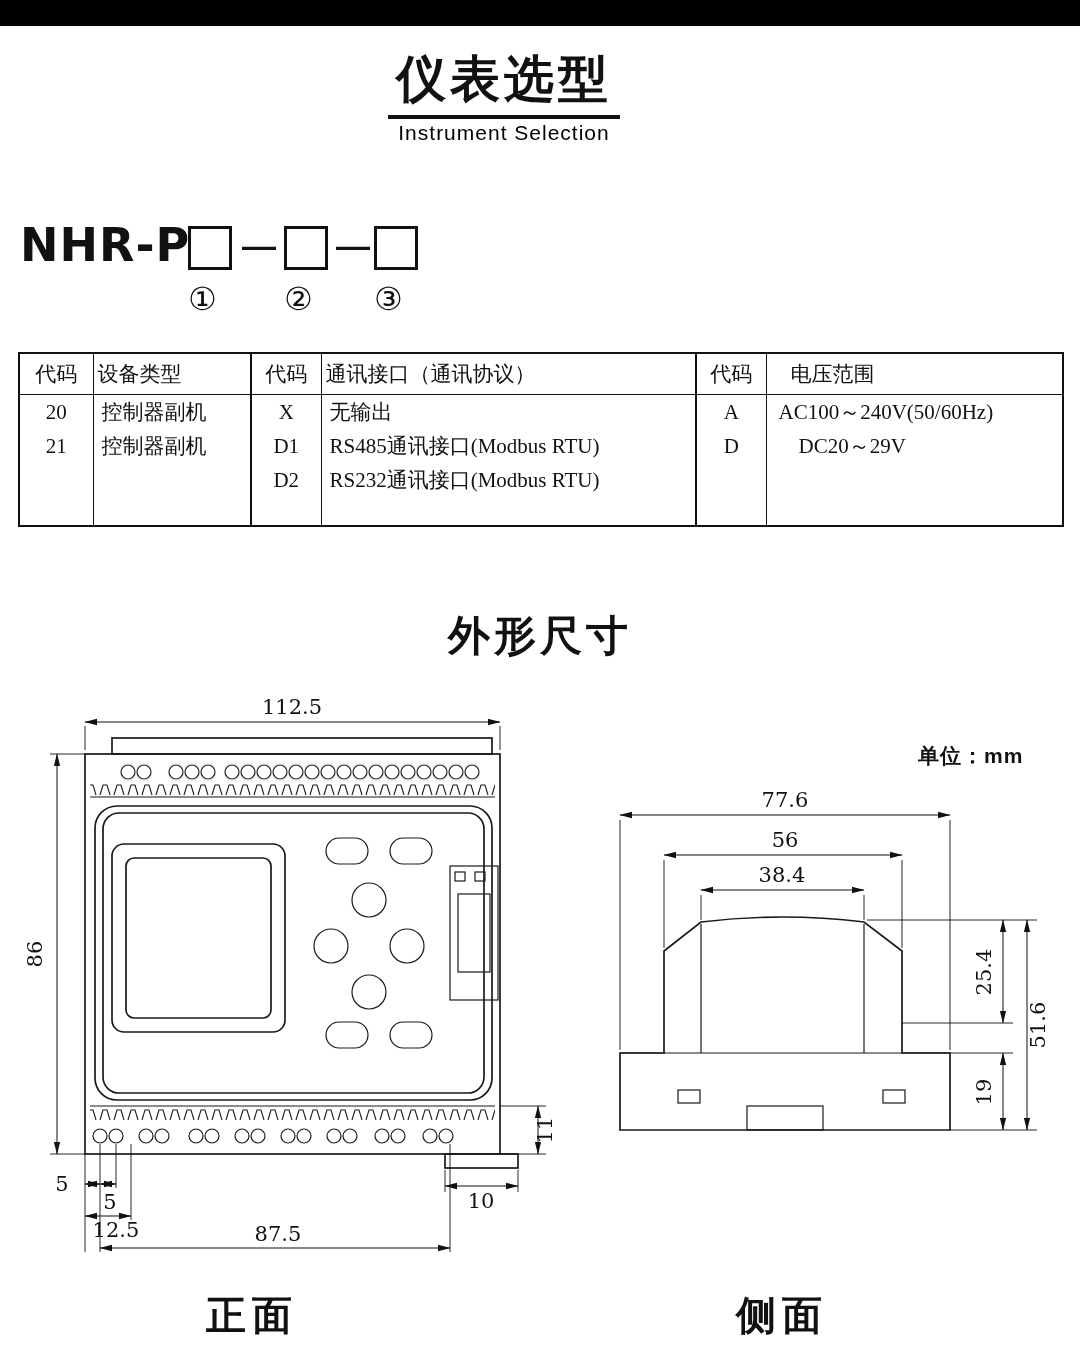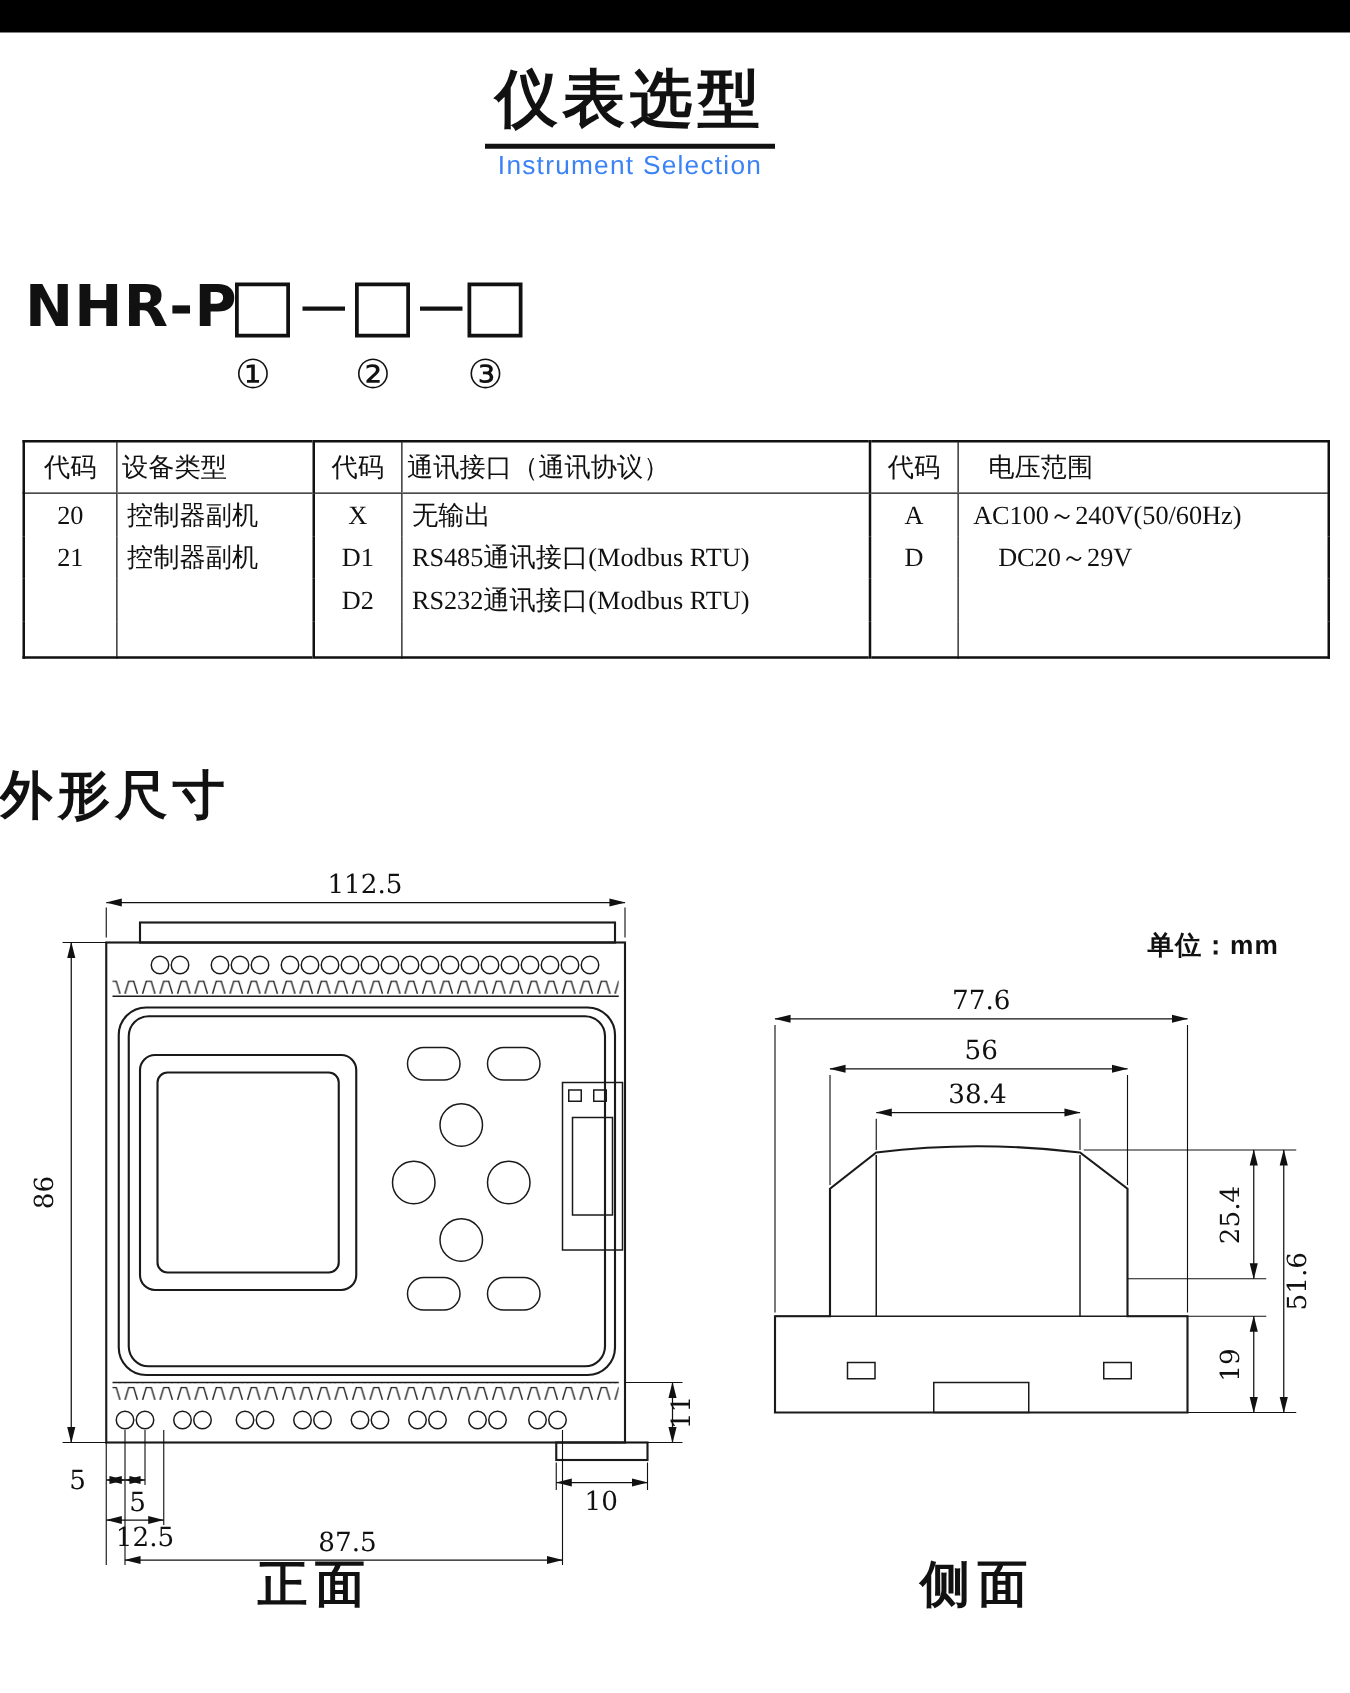--- a/index.html
+++ b/index.html
@@ -6,21 +6,21 @@
   body{
     width:1080px;height:1354px;position:relative;background:#ffffff;
     font-family:"Liberation Sans","DejaVu Sans",sans-serif;color:#111;
     overflow:hidden;
   }
   .topbar{position:absolute;left:0;top:0;width:1080px;height:26px;background:#000;}
 
   .title-wrap{position:absolute;top:46px;left:0;width:1008px;text-align:center;}
   .title{display:inline-block;font-size:50px;font-weight:bold;letter-spacing:4px;
          border-bottom:4px solid #111;padding:0 8px 2px;}
-  .subtitle{font-size:21px;color:#3b82f6;margin-top:2px;letter-spacing:1px;}
+  .subtitle{font-size:21px;color:#000000;margin-top:2px;letter-spacing:1px;}
 
   .model{position:absolute;left:20px;top:216px;width:520px;height:120px;}
   .model-prefix{position:absolute;left:0;top:2px;font-size:46px;font-weight:bold;letter-spacing:1px;
                 font-family:"DejaVu Sans","Liberation Sans",sans-serif;}
   .mbox{position:absolute;top:10px;width:38px;height:38px;border:3px solid #111;background:#fff;}
   .mdash{position:absolute;top:10px;font-size:34px;font-weight:bold;}
   .mnum{position:absolute;top:64px;font-size:32px;}
 
   .table-wrap{position:absolute;left:18px;top:352px;width:1044px;}
   table.sel{border-collapse:collapse;width:100%;table-layout:fixed;}
@@ -32,35 +32,35 @@
   tr.sub td, tr.data td, tr.spacer td{
     font-family:"Liberation Serif","DejaVu Serif",serif;font-size:21px;
     border-left:1.5px solid #111;padding:4px 8px;}
   tr.sub td{border-bottom:1.5px solid #111;padding:6px 4px;}
   td.sec-start{border-left:2px solid #111 !important;}
   td.code{text-align:center;}
   td.desc{padding-left:14px;}
   tr.data td{border-bottom:none;padding:3px 8px;}
   tr.spacer td{height:20px;border-bottom:none;}
 
-  .dims-heading{position:absolute;left:0;top:608px;width:1080px;text-align:left;
+  .dims-heading{position:absolute;left:0;top:608px;width:1080px;text-align:center;
                 font-size:42px;font-weight:bold;letter-spacing:4px;}
   .unit-label{position:absolute;left:918px;top:742px;font-size:21px;font-weight:bold;letter-spacing:1px;}
 
   svg.front{position:absolute;left:0px;top:692px;}
   svg.side{position:absolute;left:575px;top:692px;}
 
   .obj{stroke:#1a1a1a;stroke-width:1.7;fill:none;}
   .obj-thin{stroke:#1a1a1a;stroke-width:1.2;fill:none;}
   .dim{stroke:#111;stroke-width:1;fill:none;}
   .ext{stroke:#111;stroke-width:0.9;fill:none;}
   text.dimtxt{font-family:"DejaVu Serif","Liberation Serif",serif;font-size:21px;fill:#111;
               stroke:none;text-anchor:middle;}
 
-  .caption{position:absolute;top:1240px;font-size:40px;font-weight:bold;letter-spacing:6px;text-align:center;width:200px;}
+  .caption{position:absolute;top:1288px;font-size:40px;font-weight:bold;letter-spacing:6px;text-align:center;width:200px;}
   .caption.front-cap{left:152px;}
   .caption.side-cap{left:682px;}
 </style>
 </head>
 <body>
 
 <div class="topbar"></div>
 
 <div class="title-wrap">
   <div class="title">仪表选型</div>

